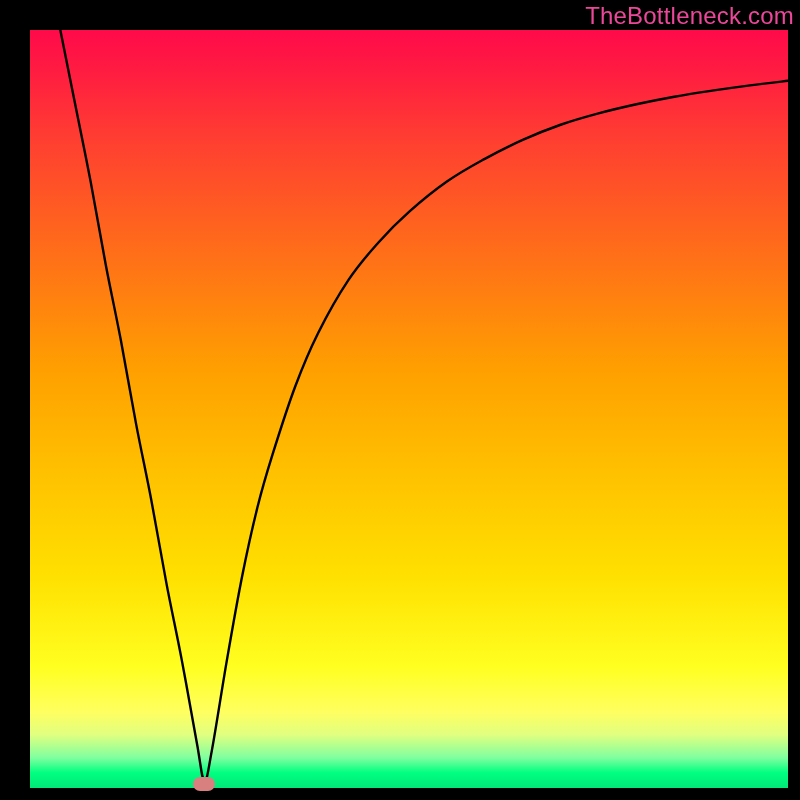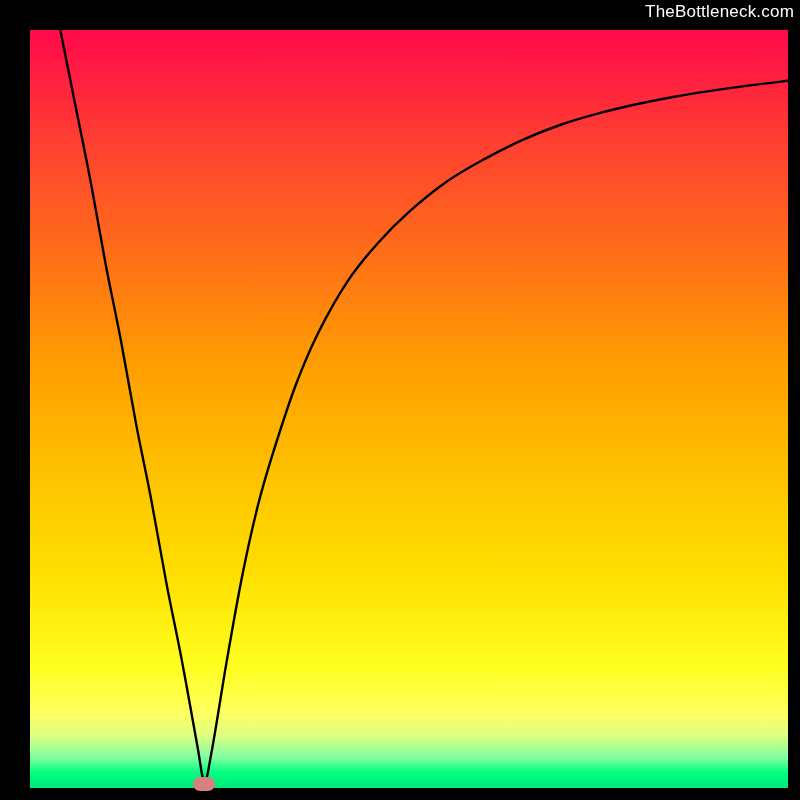--- a/index.html
+++ b/index.html
@@ -53,22 +53,22 @@
     width: 22px;
     height: 14px;
     border-radius: 7px;
     background: #d88080;
     transform: translate(-50%, -50%);
   }
   .watermark {
     position: absolute;
     top: 2px;
     right: 6px;
-    color: #ffffff;
-    font-size: 17px;
+    color: #ec4899;
+    font-size: 24px;
     letter-spacing: 0.2px;
     font-weight: 400;
   }
 </style>
 </head>
 <body>
 
 <div class="frame">
   <div class="watermark">TheBottleneck.com</div>
   <div class="plot-area">

